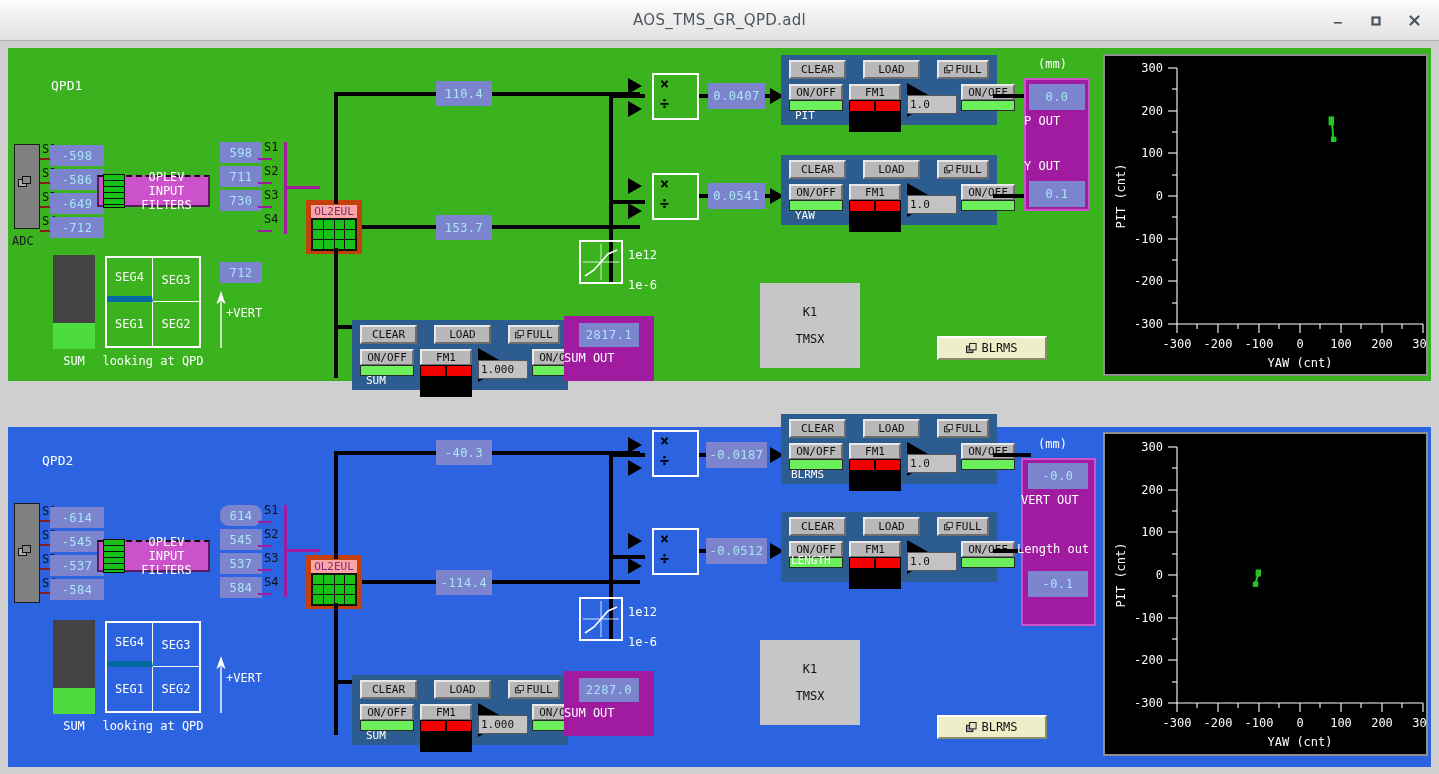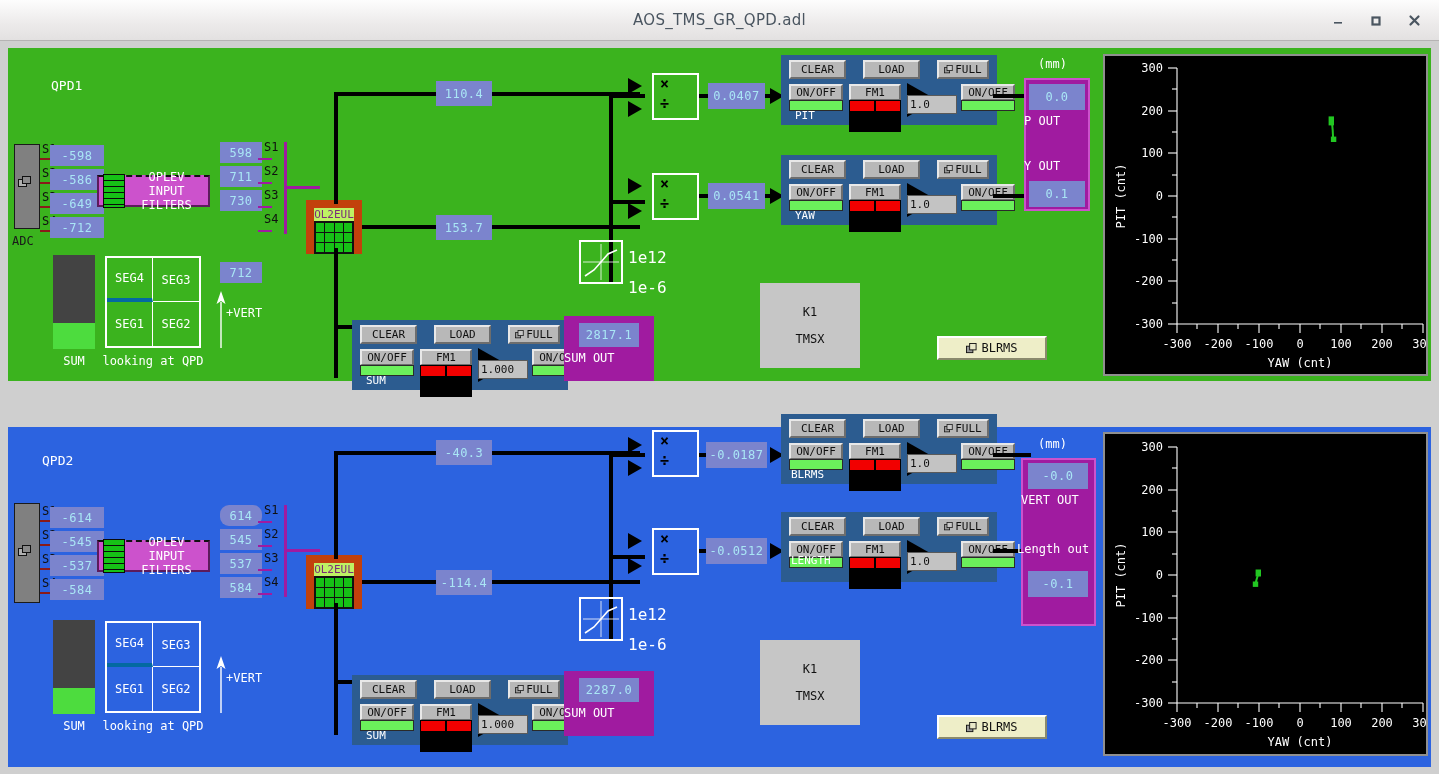--- a/index.html
+++ b/index.html
@@ -59,45 +59,45 @@
   
   .sumbar{ position:absolute; background:#434343; }
   .sumbar-fill{ position:absolute; left:0; bottom:0; width:100%; background:#4ddc3e; }
   .sum-cap{ position:absolute; color:#fff; font-size:12px; text-align:center; }
 
   
   .quad{ position:absolute; border:2px solid #ffffff; display:grid;
          grid-template-columns:1fr 1fr; grid-template-rows:1fr 1fr; }
   .quad div{ display:flex; align-items:center; justify-content:center;
              color:#ffffff; font-size:12px; }
-  .quad .tl{ border-right:1px solid #fff; border-bottom:4px solid #0369a1; }
+  .quad .tl{ border-right:1px solid #fff; border-bottom:6px solid #0369a1; }
   .quad .tr{ border-bottom:1px solid #fff; }
   .quad .bl{ border-right:1px solid #fff; }
   .vert-arrow{ position:absolute; }
   .vert-lbl{ position:absolute; color:#fff; font-size:12px; }
 
   
-  .ol2eul{ position:absolute; background:#bef264; border:8px solid #c2410c; }
+  .ol2eul{ position:absolute; background:#fca5a5; border:5px solid #c2410c; }
   .ol2eul-t{ text-align:center; color:#7a2d7a; font-size:11px; line-height:13px; }
   .ol2eul-grid{ display:grid; gap:1px; padding:2px; background:#111; }
   .ol2eul-grid i{ background:#16c216; display:block; }
 
   
   .wire{ position:absolute; background:#000; }
   .arrow{ position:absolute; width:0; height:0;
           border-top:8px solid transparent; border-bottom:8px solid transparent;
           border-left:14px solid #000; }
 
   
   .mdbox{ position:absolute; border:2px solid #ffffff; }
   .mdbox span{ position:absolute; left:6px; color:#000; font-size:15px; font-weight:bold; }
 
   
   .satbox{ position:absolute; border:2px solid #ffffff; background:transparent; }
-  .sat-lbl{ position:absolute; color:#fff; font-size:16px; }
+  .sat-lbl{ position:absolute; color:#fff; font-size:12px; }
 
   
   .fmod{ position:absolute; background:#2c5c90; }
   .btn{ position:absolute; background:#b8b8b8; border-top:2px solid #e8e8e8;
         border-left:2px solid #e8e8e8; border-right:2px solid #6d6d6d; border-bottom:2px solid #6d6d6d;
         color:#101010; font-size:11px; display:flex; align-items:center; justify-content:center; }
   .onoff-wrap{ position:absolute; }
   .onoff-top{ background:#b8b8b8; border-top:2px solid #e8e8e8; border-left:2px solid #e8e8e8;
               border-right:2px solid #6d6d6d; border-bottom:1px solid #6d6d6d;
               color:#101010; font-size:11px; text-align:center; height:16px; line-height:14px; }

